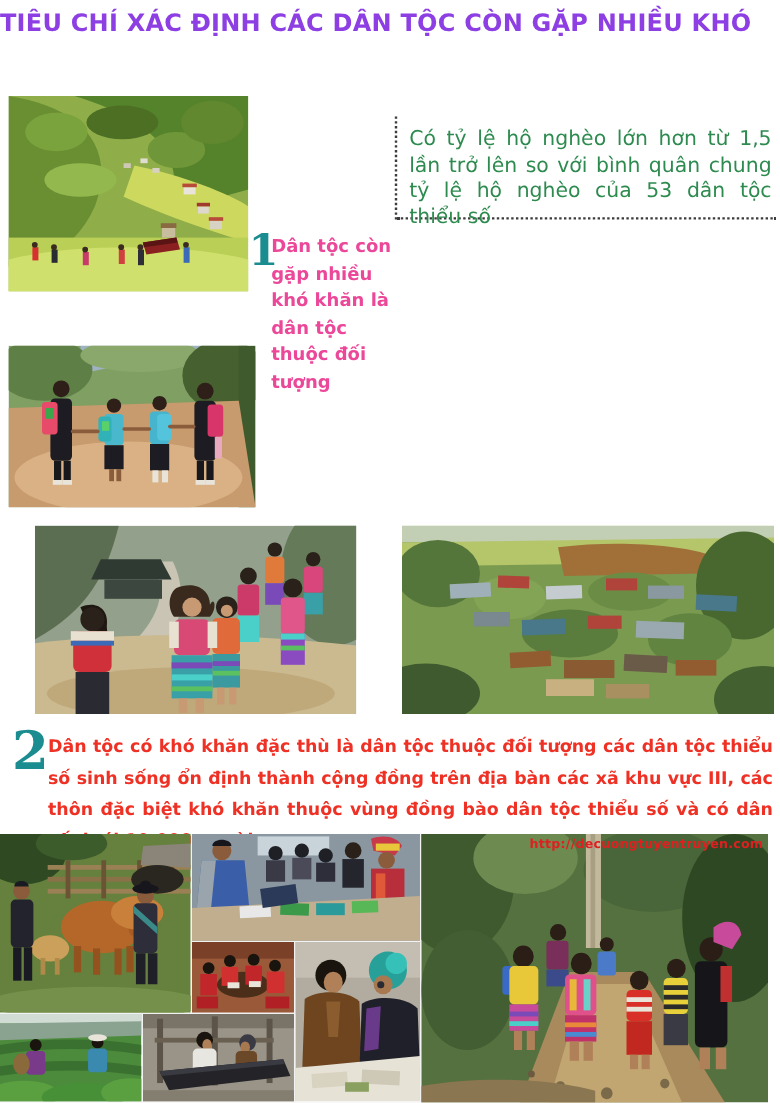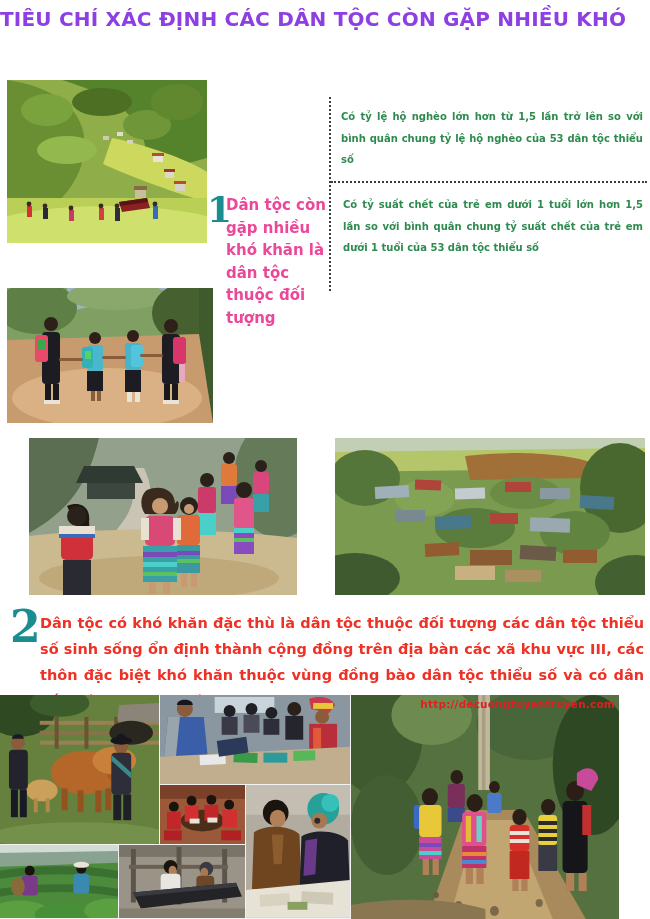--- a/index.html
+++ b/index.html
@@ -12,21 +12,21 @@
   .title-line{white-space:nowrap;}
   
   .big-num{font-family:"DejaVu Serif","Liberation Serif",serif;font-weight:bold;color:#1b8d90;}
   #num1{left:207px;top:188px;font-size:36px;}
   #num2{left:10px;top:601px;font-size:44px;}
   
   #label1{left:226px;top:194px;width:100px;color:#ec4899;font-weight:bold;font-size:15px;
           line-height:22.5px;text-align:left;}
   
   #criteria{left:329px;top:97px;width:318px;border-left:2px dotted #3c3c3c;box-sizing:border-box;}
-  .crit{box-sizing:border-box;color:#2e8b4f;font-weight:bold;font-size:10px;line-height:21.5px;
+  .crit{box-sizing:border-box;color:#2e8b4f;font-weight:normal;font-size:17px;line-height:21.5px;
         text-align:justify;padding:9px 4px 4px 10px;}
   .crit-sep{border-bottom:2px dotted #3c3c3c;}
   #crit1{height:86px;}
   #crit2{height:144px;padding-top:7px;}
   #crit3{height:108px;padding-top:11px;padding-left:12px;}
   
   #text2{left:40px;top:610px;width:604px;color:#ef3125;font-weight:bold;font-size:14.5px;
          line-height:26px;text-align:justify;}
   
   .photo{overflow:hidden;}
@@ -36,21 +36,21 @@
   #ph-hmong{left:29px;top:438px;width:268px;height:157px;}
   #ph-village{left:335px;top:438px;width:310px;height:157px;}
   #collage{left:0;top:695px;width:351px;height:224px;}
   .cell{position:absolute;overflow:hidden;border-right:1px solid #f2f2f2;border-bottom:1px solid #f2f2f2;box-sizing:border-box;}
   #c-cow{left:0;top:0;width:160px;height:150px;}
   #c-meet{left:160px;top:0;width:191px;height:90px;}
   #c-red{left:160px;top:90px;width:86px;height:60px;}
   #c-pair{left:246px;top:90px;width:105px;height:134px;}
   #c-tea{left:0;top:150px;width:119px;height:74px;}
   #c-weave{left:119px;top:150px;width:127px;height:74px;}
-  #ph-walk{left:351px;top:695px;width:268px;height:224px;}
+  #ph-walk{left:351px;top:695px;width:289px;height:224px;}
   #watermark{position:absolute;top:3px;right:4px;color:#e02020;font-weight:bold;font-size:10.5px;
              letter-spacing:.2px;}
 </style>
 </head>
 <body>
 
 <div id="poster">
 
   <div id="title" class="abs">
     <div class="title-line">TIÊU CHÍ XÁC ĐỊNH CÁC DÂN TỘC CÒN GẶP NHIỀU KHÓ</div>
@@ -100,21 +100,20 @@
           <circle cx="148" cy="124" r="2.4" fill="#3a2a20"></circle>
       </g>
     </svg>
   </div>
 
   <div id="num1" class="abs big-num">1</div>
   <div id="label1" class="abs">Dân tộc còn gặp nhiều khó khăn là dân tộc thuộc đối tượng</div>
 
   <div id="criteria" class="abs">
     <div id="crit1" class="crit crit-sep">Có tỷ lệ hộ nghèo lớn hơn từ 1,5 lần trở lên so với bình quân chung tỷ lệ hộ nghèo của 53 dân tộc thiểu số</div>
-    <div id="crit3" class="crit">Có tỷ suất chết của trẻ em dưới 1 tuổi lớn hơn 1,5 lần so với bình quân chung tỷ suất chết của trẻ em dưới 1 tuổi của 53 dân tộc thiểu số</div>
   </div>
 
   <div id="ph-children" class="abs photo">
     <svg viewBox="0 0 206 135" preserveAspectRatio="none">
       <rect width="206" height="135" fill="#7f9f63"></rect>
       <path d="M60,0 L170,0 L170,22 C140,12 95,14 60,24 Z" fill="#9fb2c4"></path>
       <ellipse cx="30" cy="20" rx="40" ry="26" fill="#5e7f45"></ellipse>
       <ellipse cx="110" cy="8" rx="50" ry="14" fill="#8aa86b"></ellipse>
       <ellipse cx="180" cy="25" rx="35" ry="30" fill="#46602f"></ellipse>
       <rect x="192" y="0" width="14" height="135" fill="#3f5a2c"></rect>

